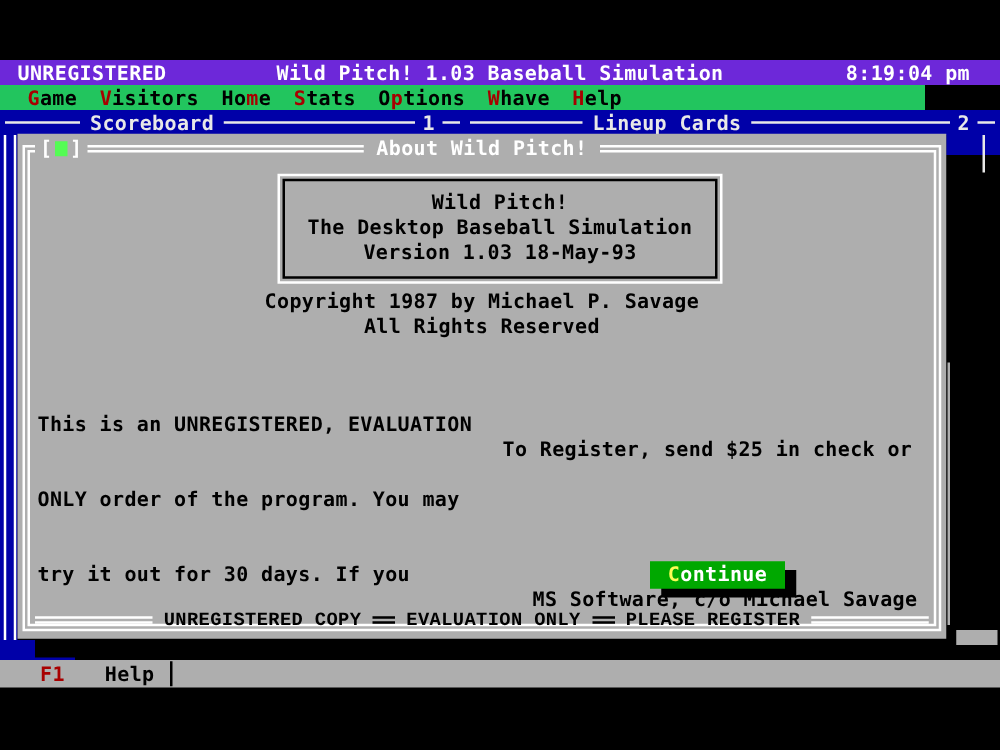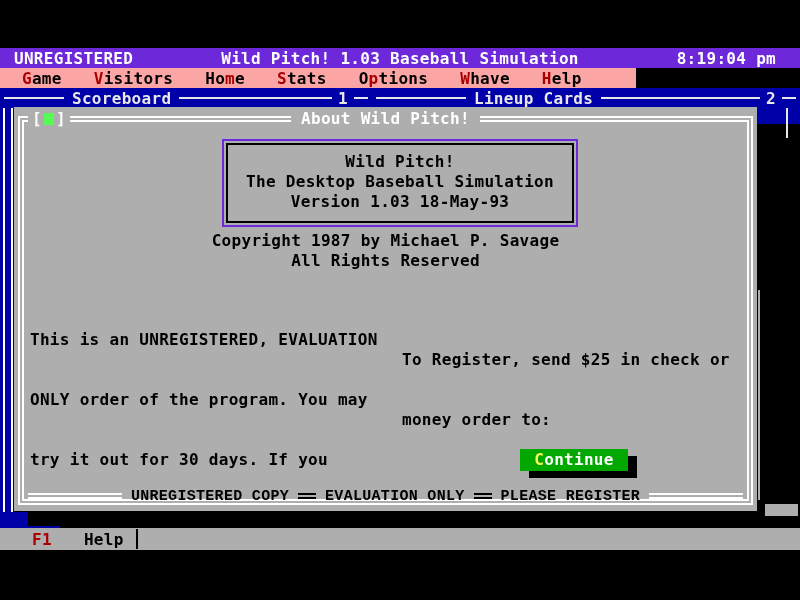--- a/index.html
+++ b/index.html
@@ -6,21 +6,21 @@
   .screen{position:relative;width:800px;height:600px;background:#000;overflow:hidden;
           font-family:"DejaVu Sans Mono",monospace;font-weight:bold;font-size:16px;letter-spacing:.3px;}
   .abs{position:absolute;}
   
   .titlebar{left:0;top:48px;width:800px;height:20px;background:#6d28d9;color:#fff;}
   .titlebar .reg{position:absolute;left:14px;top:1px;}
   .titlebar .ttl{position:absolute;left:0;right:0;top:1px;text-align:center;}
   .titlebar .clk{position:absolute;right:24px;top:1px;}
   .artifact{left:0;top:48px;width:10px;height:12px;background:#aeaeae;}
   
-  .menubar{left:0;top:68px;width:636px;height:20px;background:#fca5a5;color:#000;display:flex;align-items:center;padding-left:22px;box-sizing:border-box;gap:32px;}
+  .menubar{left:0;top:68px;width:740px;height:20px;background:#22c55e;color:#000;display:flex;align-items:center;padding-left:22px;box-sizing:border-box;gap:18px;}
   .menu-item{white-space:pre;cursor:default;}
   .hot{color:#a80000;}
   
   .winrow{left:0;top:88px;width:800px;height:20px;background:#0000a8;display:flex;}
   .wintab{display:flex;align-items:center;color:#e8e8e8;box-sizing:border-box;padding:0 4px;}
   .wline{height:2px;background:#e8e8e8;}
   .wintab .t{padding:0 8px;white-space:pre;}
   .wintab .n{padding:0 6px;}
   
   .left-strip{left:0;top:108px;width:14px;height:420px;background:#0000a8;}
@@ -32,21 +32,21 @@
   .br-gray{left:765px;top:504px;width:33px;height:12px;background:#aeaeae;}
   .dlg-shadow{left:28px;top:511px;width:730px;height:15px;background:#000;}
   
   .dialog{left:14px;top:107px;width:743px;height:404px;background:#aeaeae;color:#000;}
   .dialog .bA{position:absolute;left:4px;right:4px;top:9px;bottom:6px;border:2px solid #fff;}
   .dialog .bB{position:absolute;left:8px;right:8px;top:13px;bottom:10px;border:2px solid #fff;}
   .dlg-title{position:absolute;left:0;right:0;top:2px;text-align:center;z-index:3;}
   .dlg-title span{background:#aeaeae;color:#fff;padding:0 10px;}
   .close-btn{position:absolute;left:14px;top:2px;z-index:4;background:#aeaeae;color:#fff;padding:0 4px;cursor:pointer;}
   .close-btn .sq{display:inline-block;width:10px;height:12px;background:#54fc54;vertical-align:-1px;margin:0 2px;}
-  .about-box{position:absolute;left:208px;top:32px;width:352px;height:84px;border:2px solid #6d28d9;}
+  .about-box{position:absolute;left:208px;top:32px;width:352px;height:84px;border:2px solid #ffffff;}
   .about-box .in{position:absolute;inset:2px;border:2px solid #000;text-align:center;line-height:20px;padding-top:7px;box-sizing:border-box;}
   .copyright{position:absolute;left:0;right:0;top:124px;text-align:center;line-height:20px;}
   .lpar{position:absolute;left:16px;top:183px;width:380px;line-height:20px;white-space:pre;}
   .lpar span{display:block;}
   .rreg{position:absolute;left:388px;top:203px;width:350px;line-height:20px;white-space:pre;}
   .rreg .addr{margin-top:20px;padding-left:24px;}
   .rreg span{display:block;}
   .continue-btn{position:absolute;left:506px;top:342px;width:108px;height:22px;background:#00a800;color:#fff;
                 text-align:center;line-height:22px;box-shadow:9px 7px 0 #000;cursor:pointer;z-index:3;}
   .continue-btn .hotc{color:#fcfc54;}
@@ -140,21 +140,20 @@
       <span>would like to continue to use it,</span>
       <span>you'll have to register. When you</span>
       
       
       
       
     </div>
 
     <div class="rreg">
       <span>To Register, send $25 in check or</span>
-      <span>money order to:</span>
       <div class="addr">
         <span>MS Software, c/o Michael Savage</span>
         <span>PO Box 536, Glen Ridge, NJ 07028</span>
       </div>
     </div>
 
     <div class="continue-btn"><span class="hotc">C</span><span>ontinue</span></div>
 
     <div class="badges">
       <div class="ddl grow"></div>

